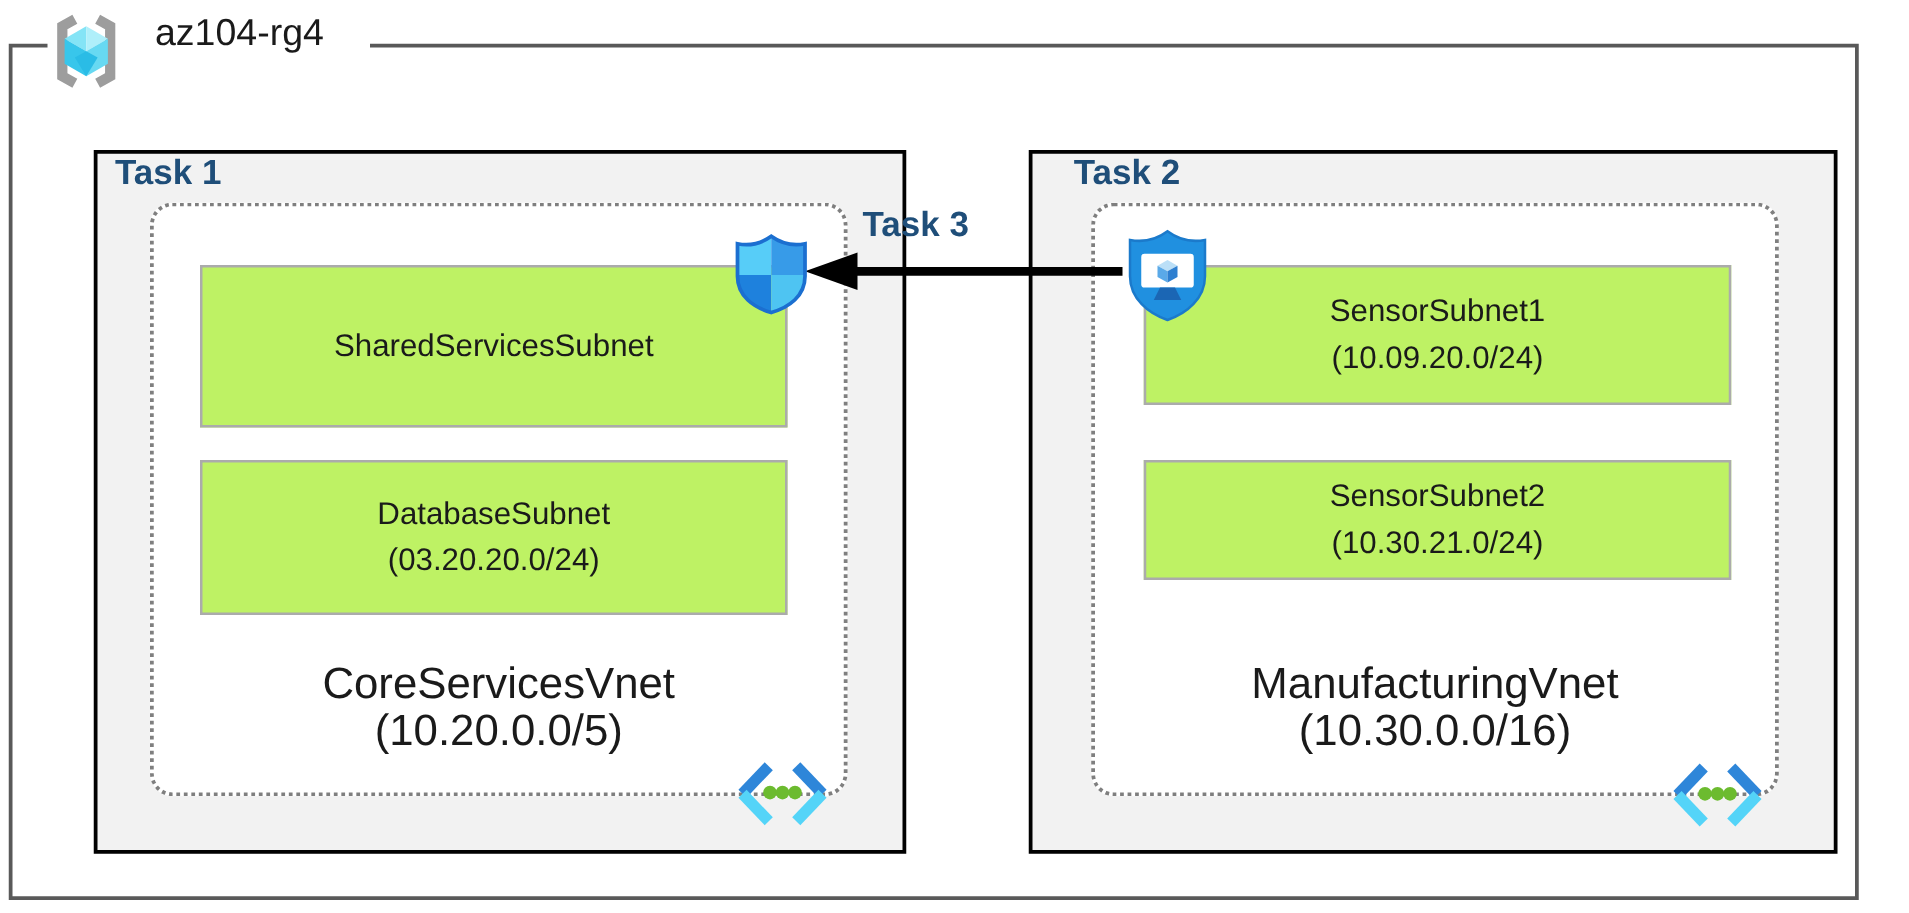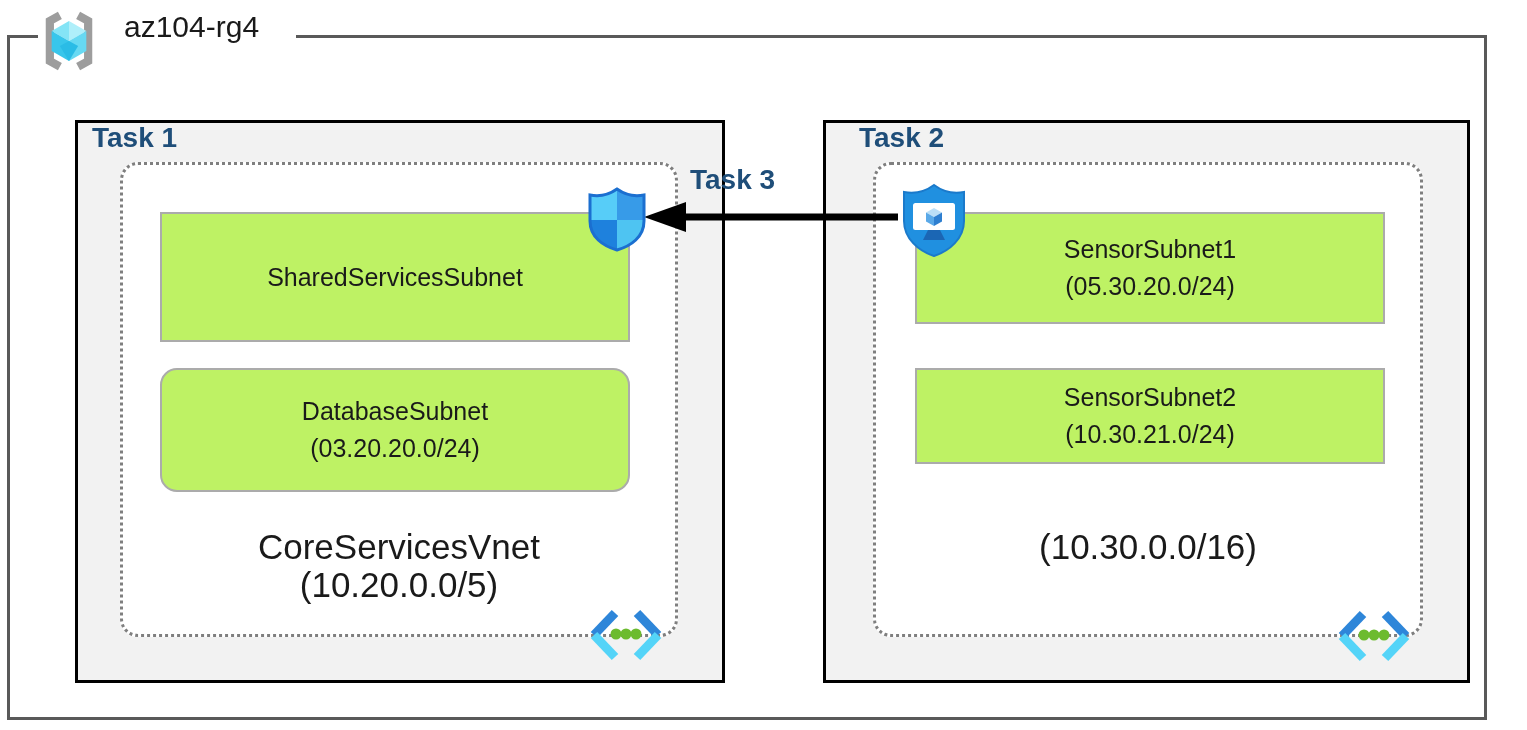--- a/index.html
+++ b/index.html
@@ -37,21 +37,21 @@
   }
   #vnet-dotted-left{left:120px;top:162px;width:558px;height:475px;}
   #vnet-dotted-right{left:873px;top:162px;width:550px;height:475px;}
   
   .subnet-box{
     width:470px;background:#bef264;border:2px solid #ababab;box-sizing:border-box;
     display:flex;flex-direction:column;align-items:center;justify-content:center;
     font-size:25px;color:#1a1a1a;line-height:37px;text-align:center;z-index:3;
   }
   #subnet-l1{left:160px;top:212px;height:130px;}
-  #subnet-l2{left:160px;top:368px;height:124px;border-radius:17px;}
+  #subnet-l2{left:160px;top:368px;height:124px;}
   #subnet-r1{left:915px;top:212px;height:112px;}
   #subnet-r2{left:915px;top:368px;height:96px;}
   
   .vnet-name{
     font-size:35px;color:#1a1a1a;line-height:38px;text-align:center;z-index:3;
   }
   #vnet-name-left{left:120px;top:528px;width:558px;}
   #vnet-name-right{left:873px;top:528px;width:550px;}
   
   #nsg-icon{left:584px;top:186px;z-index:7;}
@@ -94,32 +94,33 @@
   <div id="subnet-l1" class="abs subnet-box">
     <span>SharedServicesSubnet</span>
   </div>
   <div id="subnet-l2" class="abs subnet-box">
     <span>DatabaseSubnet</span>
     <span>(03.20.20.0/24)</span>
   </div>
 
   <div id="subnet-r1" class="abs subnet-box">
     <span>SensorSubnet1</span>
-    <span>(05.30.20.0/24)</span>
+    <span>(10.09.20.0/24)</span>
   </div>
   <div id="subnet-r2" class="abs subnet-box">
     <span>SensorSubnet2</span>
     <span>(10.30.21.0/24)</span>
   </div>
 
   <div id="vnet-name-left" class="abs vnet-name">
     <div>CoreServicesVnet</div>
     <div>(10.20.0.0/5)</div>
   </div>
   <div id="vnet-name-right" class="abs vnet-name">
+    <div>ManufacturingVnet</div>
     <div>(10.30.0.0/16)</div>
   </div>
 
   <div id="vnet-icon-left" class="abs">
     <svg width="76" height="52" viewBox="0 0 76 52">
       <path d="M27 4 L6 26" stroke="#2E86D9" stroke-width="9" fill="none"></path>
       <path d="M6 26 L27 48" stroke="#54D4F8" stroke-width="9" fill="none"></path>
       <path d="M49 4 L70 26" stroke="#2E86D9" stroke-width="9" fill="none"></path>
       <path d="M70 26 L49 48" stroke="#54D4F8" stroke-width="9" fill="none"></path>
       <circle cx="28" cy="25" r="5.5" fill="#6CBB2F"></circle>

